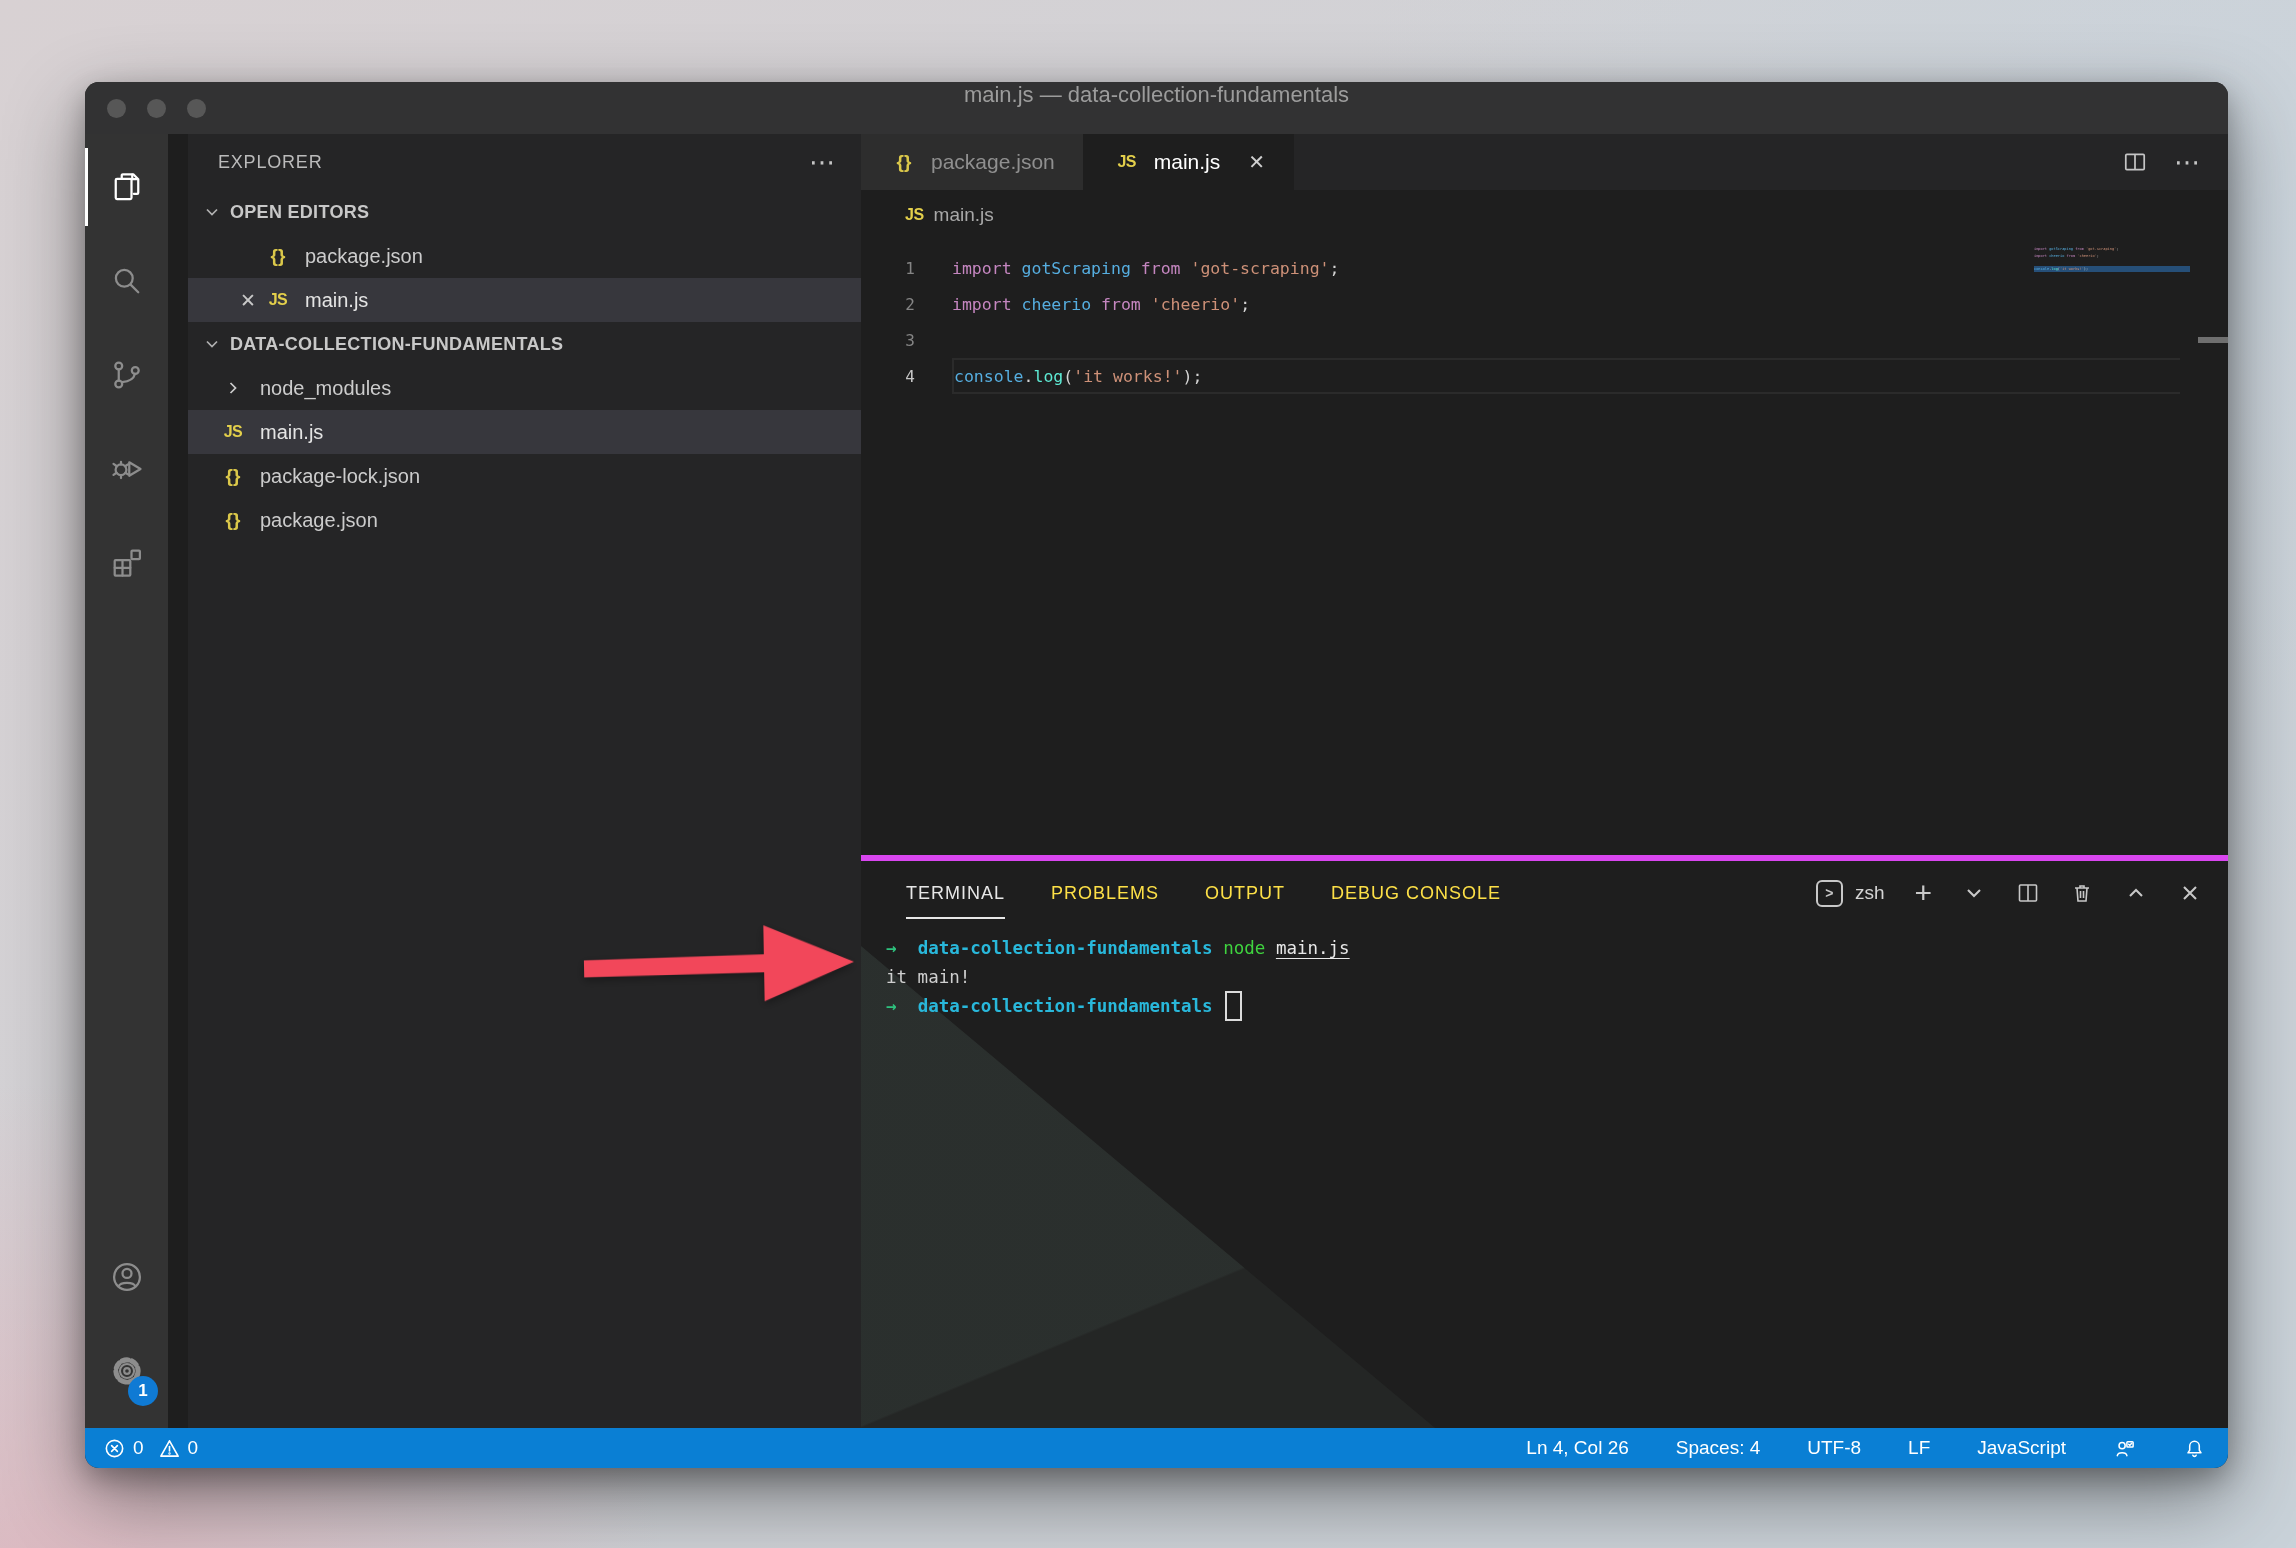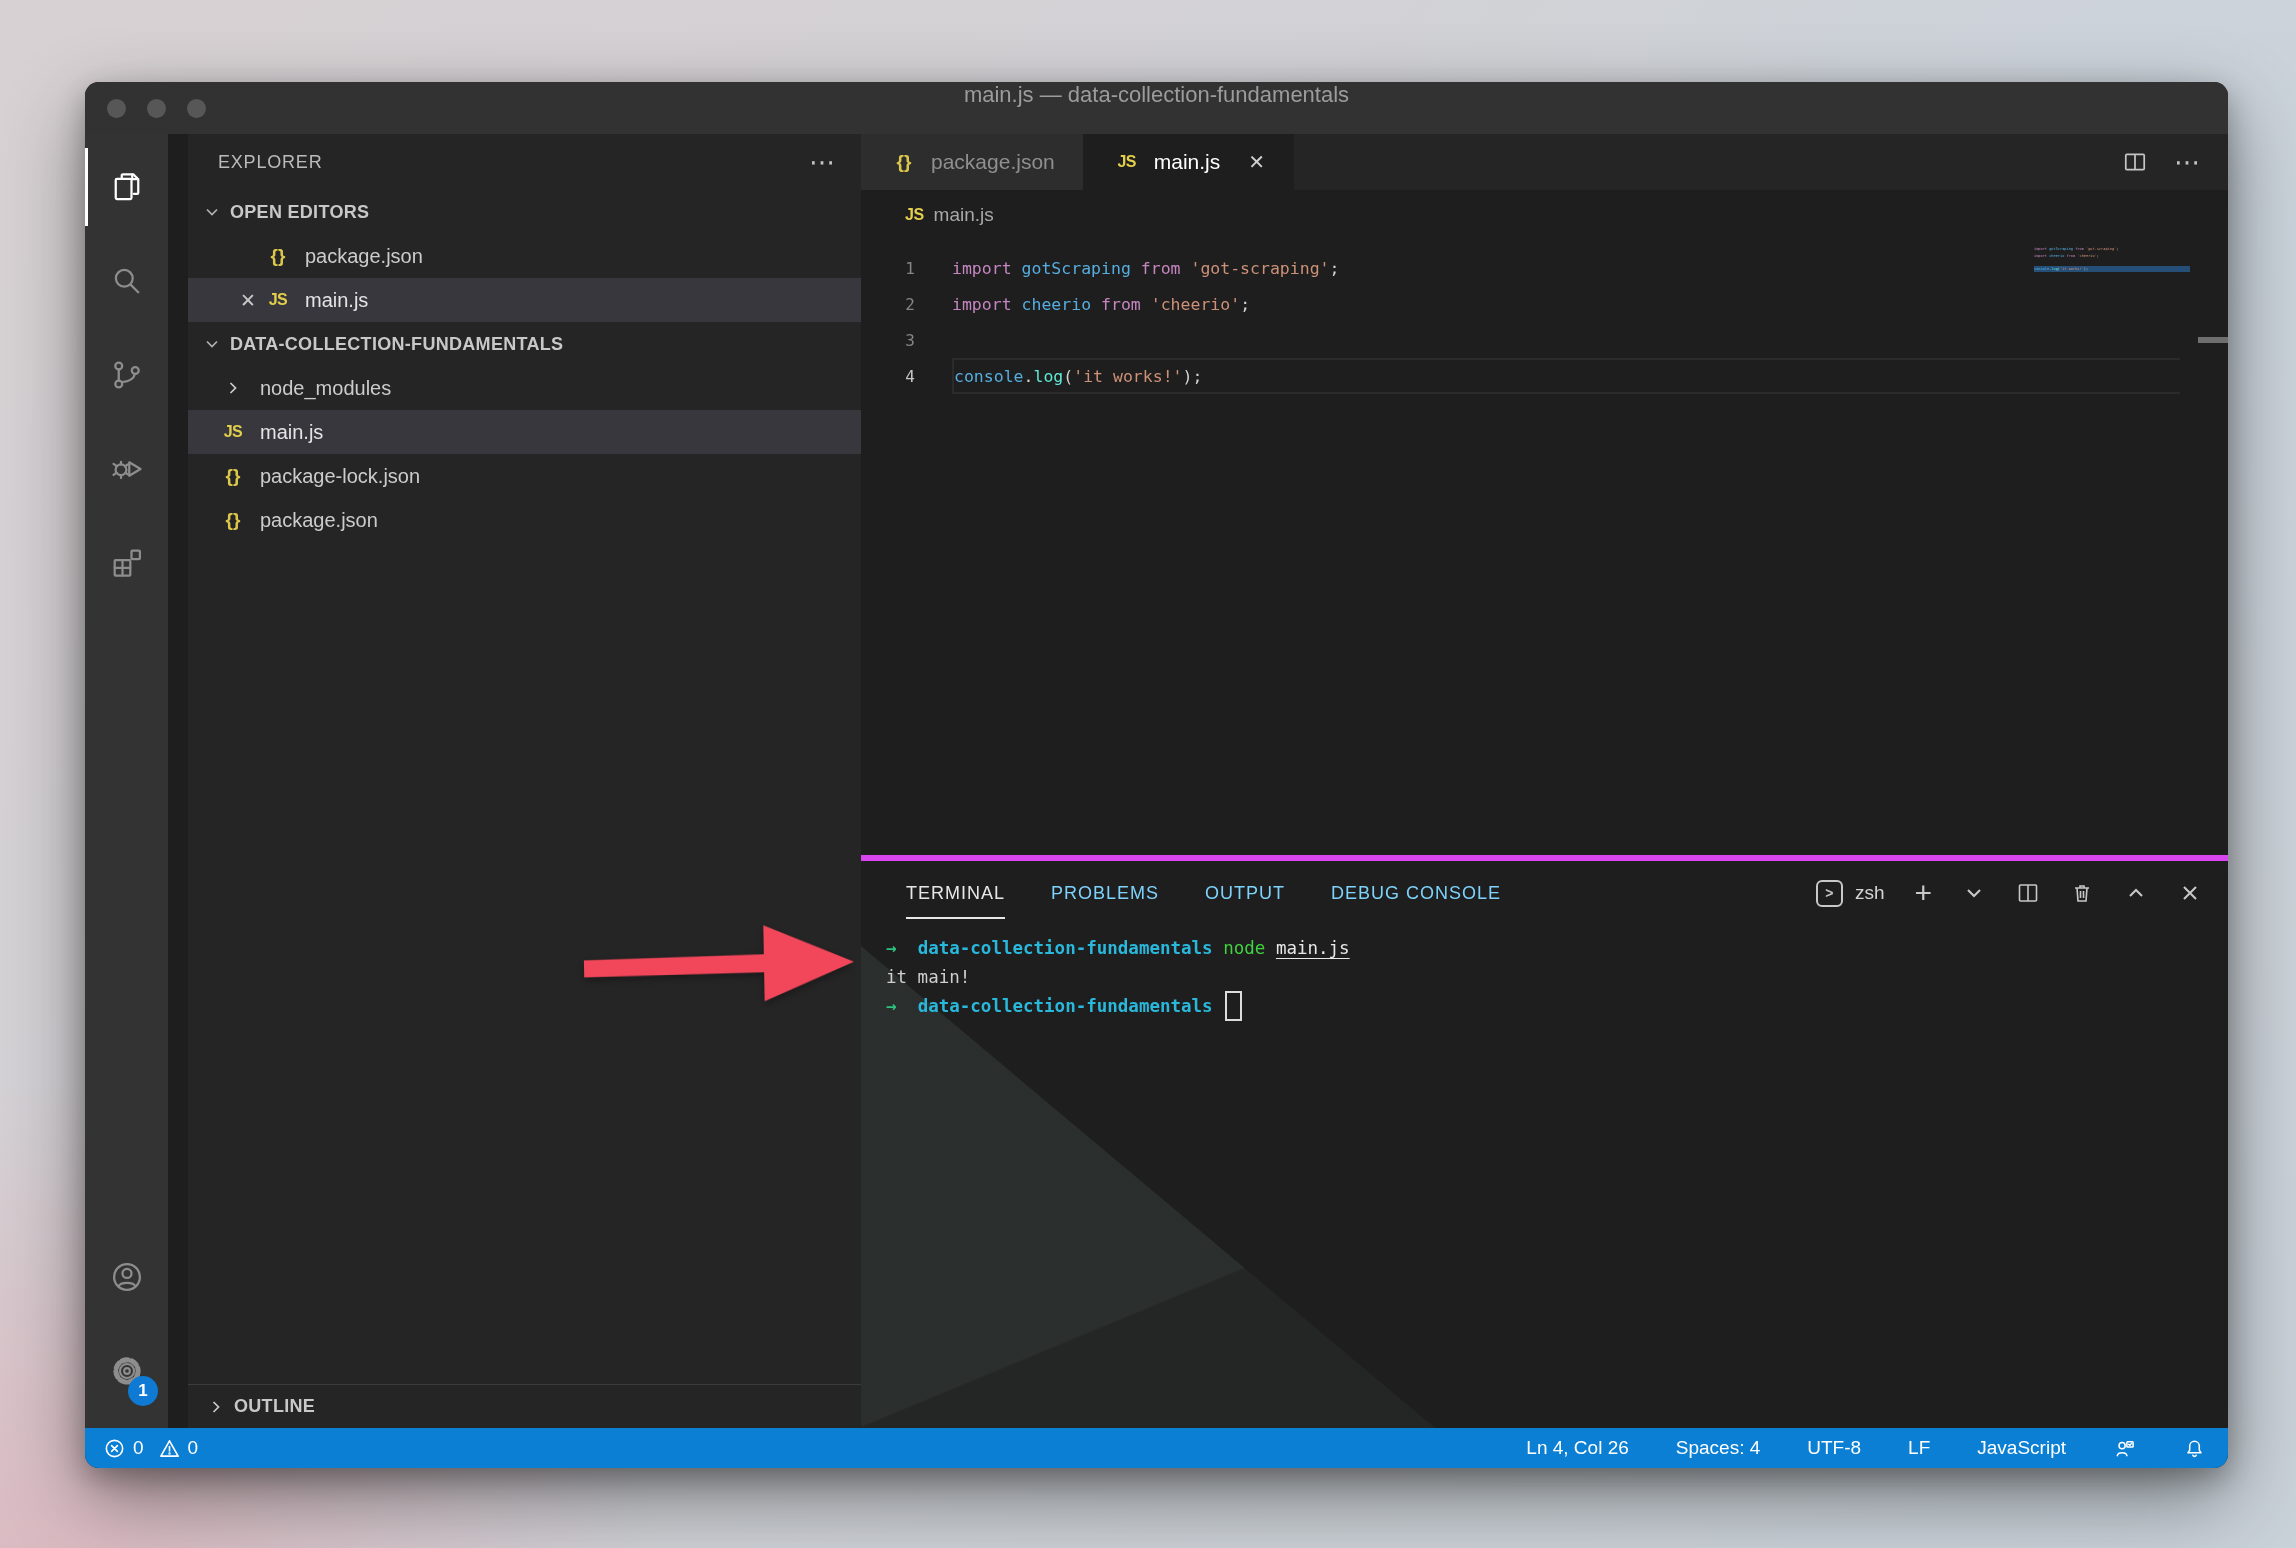--- a/index.html
+++ b/index.html
@@ -84,21 +84,21 @@
   .mini-line.sel{ background:#264f78; }
   .ruler-mark{ position:absolute; right:0; top:97px; width:30px; height:6px; background:#8b8b8b; opacity:.75; }
   
   .panel{ flex:1; border-top:6px solid #d946ef; position:relative; overflow:hidden; }
   .panel-water{ position:absolute; inset:0; pointer-events:none;
     background:linear-gradient(to right bottom, rgba(129,168,156,.075) 49.8%, rgba(0,0,0,0) 50%);
     clip-path:polygon(0 15%, 42% 100%, 0 100%); }
   .panel-water::after{ content:""; position:absolute; inset:0; background:rgba(129,168,156,.06); }
   .panel-header{ height:64px; display:flex; align-items:center; padding:0 26px 0 45px; }
   .panel-tabs{ display:flex; gap:46px; }
-  .panel-tab{ font-size:18px; letter-spacing:1px; color:#7dd3fc; cursor:pointer; position:relative;
+  .panel-tab{ font-size:18px; letter-spacing:1px; color:#fde047; cursor:pointer; position:relative;
     height:64px; display:flex; align-items:center; }
   .panel-tab.active{ color:#e7e7e7; }
   .panel-tab.active::after{ content:""; position:absolute; left:0; right:0; bottom:6px; height:2px; background:#e7e7e7; }
   .panel-actions{ margin-left:auto; display:flex; align-items:center; gap:30px; color:#c8c8c8; }
   .panel-actions svg{ width:24px; height:24px; display:block; }
   .shell-chip{ display:flex; align-items:center; gap:12px; font-size:19px; color:#d4d4d4; }
   .shell-box{ width:27px; height:27px; border:2px solid #c8c8c8; border-radius:6px; display:flex;
     align-items:center; justify-content:center; font-size:14px; font-weight:700; color:#c8c8c8; }
   .plus-glyph{ font-size:30px; font-weight:300; line-height:24px; }
   .terminal{ position:relative; padding:8px 0 0 25px; font-family:"DejaVu Sans Mono", monospace; font-size:17.5px; }
@@ -254,28 +254,20 @@
             </span>
             <span class="row-label">package-lock.json</span>
           </div>
           <div class="row file">
      <span class="ficon ">
               <span class="json-glyph">{}</span>
             </span>
             <span class="row-label">package.json</span>
           </div>
         </div>
-      <div class="sb-outline">
-        <span class="chev">
-            <svg viewBox="0 0 16 16" width="20" height="20" fill="none" stroke="currentColor" stroke-width="1.4">
-              <path d="M6 4l4 4-4 4"></path>
-            </svg>
-          </span>
-        <span>OUTLINE</span>
-      </div>
     </div>
 
     <div class="editorcol">
       <div class="tabbar">
         <div id="tab-list" style="display:flex">
             <div class="tab">
      <span class="ficon ">
                 <span class="json-glyph">{}</span>
               </span>
               <span>package.json</span>

